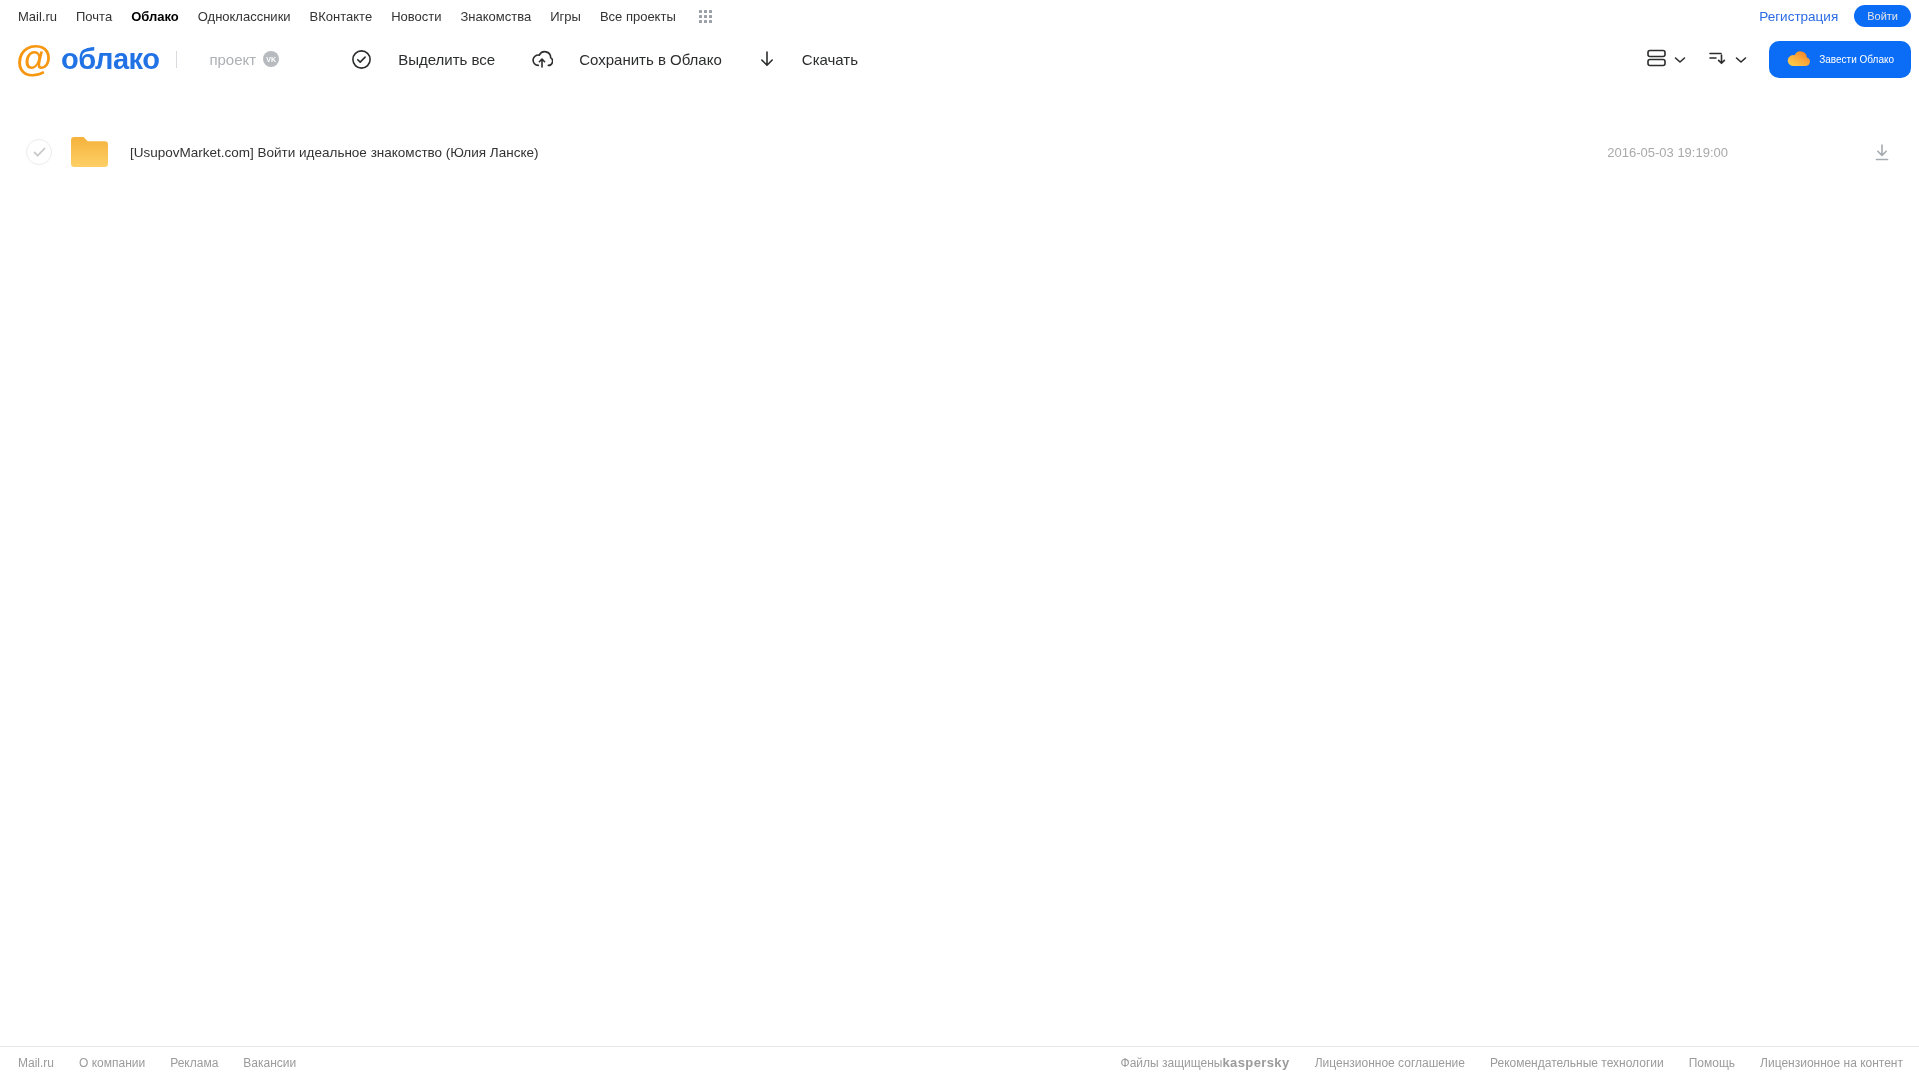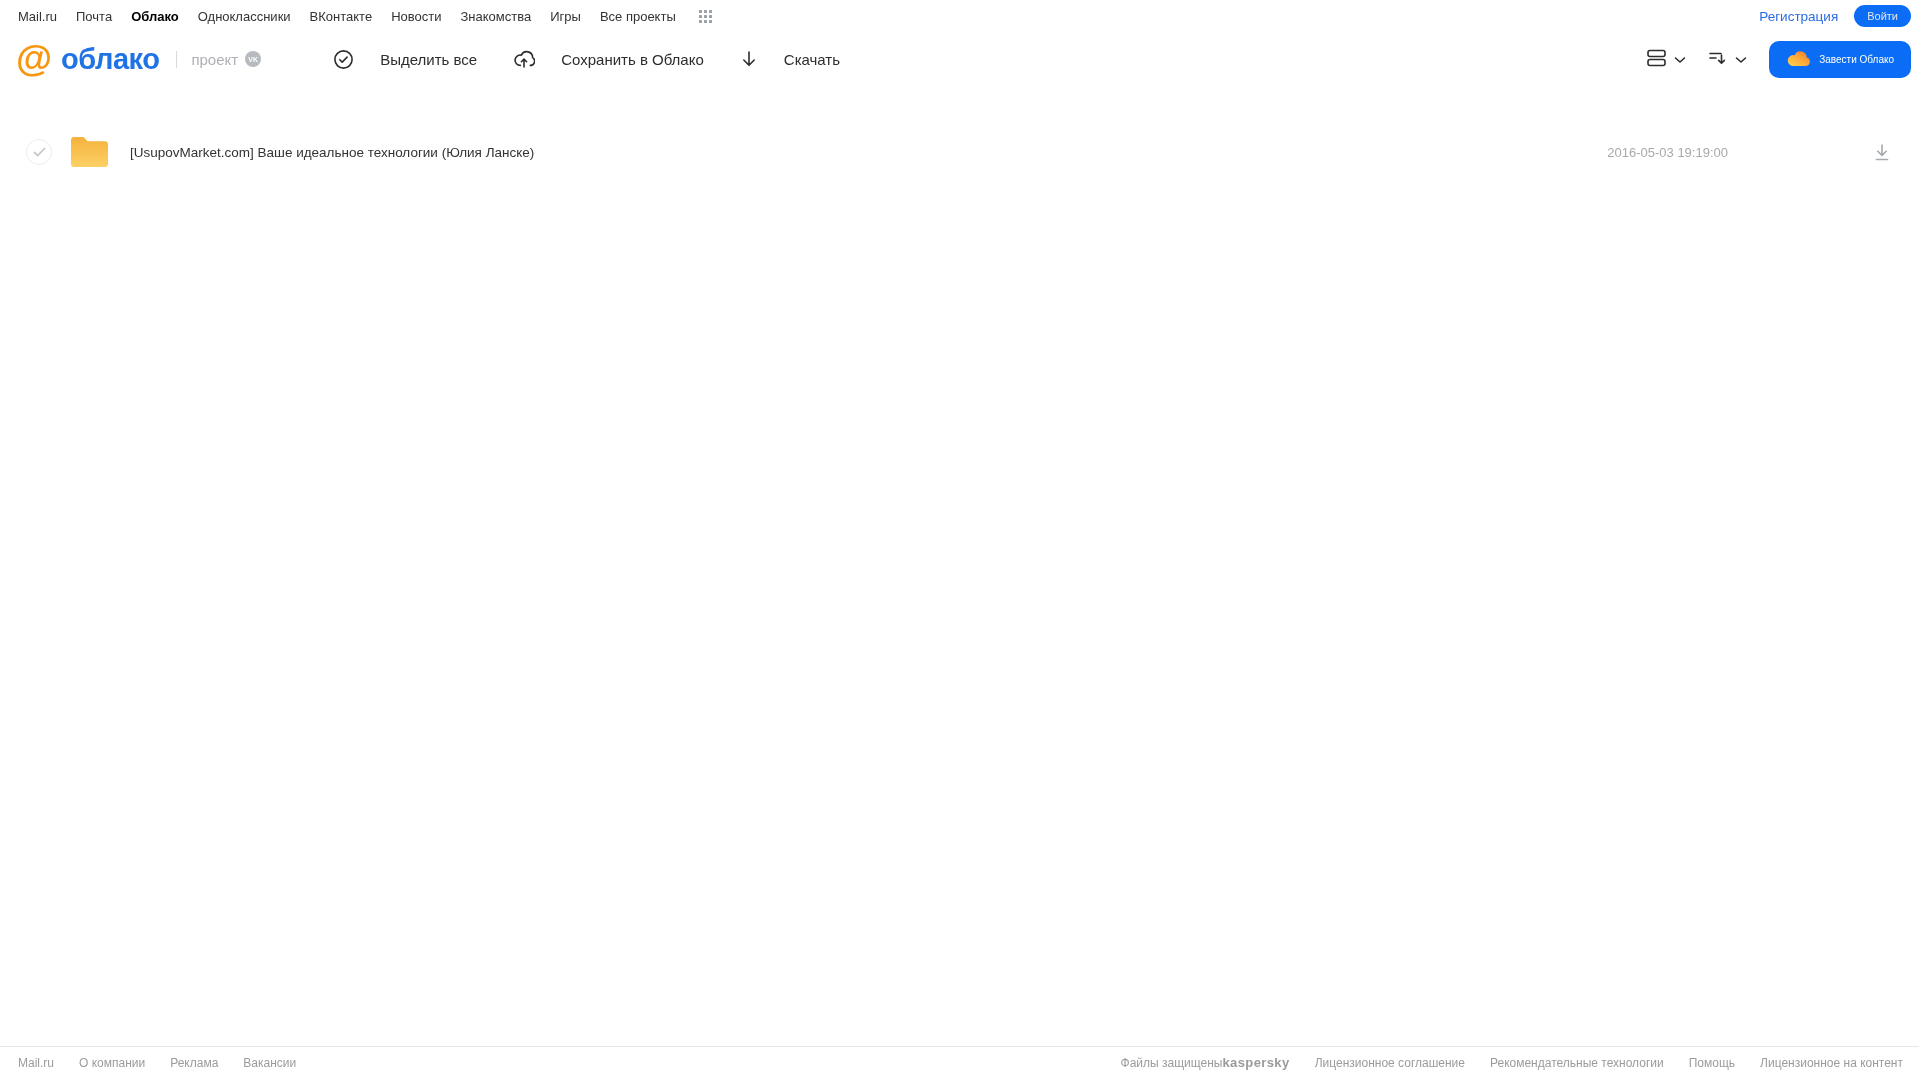--- a/index.html
+++ b/index.html
@@ -47,21 +47,21 @@
     padding: 0 8px 0 16px;
   }
   .logo { display: flex; align-items: center; gap: 9px; cursor: pointer; }
   .logo-at {
     color: #f79610; font-size: 37px; font-weight: bold; line-height: 1;
     transform: translateY(-1px);
   }
   .logo-name { color: #2173e5; font-size: 29px; font-weight: bold; letter-spacing: -0.5px; }
   .logo-project {
     display: flex; align-items: center; gap: 7px;
-    margin-left: 8px; padding-left: 14px;
+    margin-left: 8px; padding-left: 32px;
     border-left: 1px solid #d9dadd;
     color: #aeb0b5; font-size: 15px;
   }
   .vk-badge {
     width: 16px; height: 16px; border-radius: 50%;
     background: #b7babf; color: #fff; font-size: 7px; font-weight: bold;
     display: inline-flex; align-items: center; justify-content: center;
   }
 
   .toolbar { display: flex; align-items: center; gap: 36px; margin-left: 72px; }
@@ -260,21 +260,21 @@
         <svg width="41" height="33" viewBox="0 0 41 33">
           <defs>
             <linearGradient id="fg" x1="0" y1="0" x2="0" y2="1">
               <stop offset="0" stop-color="#f5b23c"></stop>
               <stop offset="1" stop-color="#fdd066"></stop>
             </linearGradient>
           </defs>
           <path d="M2 6.2A3.2 3.2 0 0 1 5.2 3h9.3l4.2 4.3h17.1A3.2 3.2 0 0 1 39 10.5v19.3a3.2 3.2 0 0 1-3.2 3.2H5.2A3.2 3.2 0 0 1 2 29.8z" fill="url(#fg)"></path>
         </svg>
       </span>
-      <a class="file-name">[UsupovMarket.com] Ваше идеальное технологии (Юлия Ланске)</a>
+      <a class="file-name">[UsupovMarket.com] Войти идеальное знакомство (Юлия Ланске)</a>
       <span class="row-spacer"></span>
       <span class="file-date">2016-05-03 19:19:00</span>
       <button class="row-download">
         <svg width="18" height="19" viewBox="0 0 18 19" fill="none">
           <path d="M9 2v10M4.8 8.2L9 12.4l4.2-4.2" stroke="#a6abb0" stroke-width="1.6" stroke-linecap="round" stroke-linejoin="round"></path>
           <path d="M3.5 16.5h11" stroke="#a6abb0" stroke-width="1.6" stroke-linecap="round"></path>
         </svg>
       </button>
     </div>
   </div>

